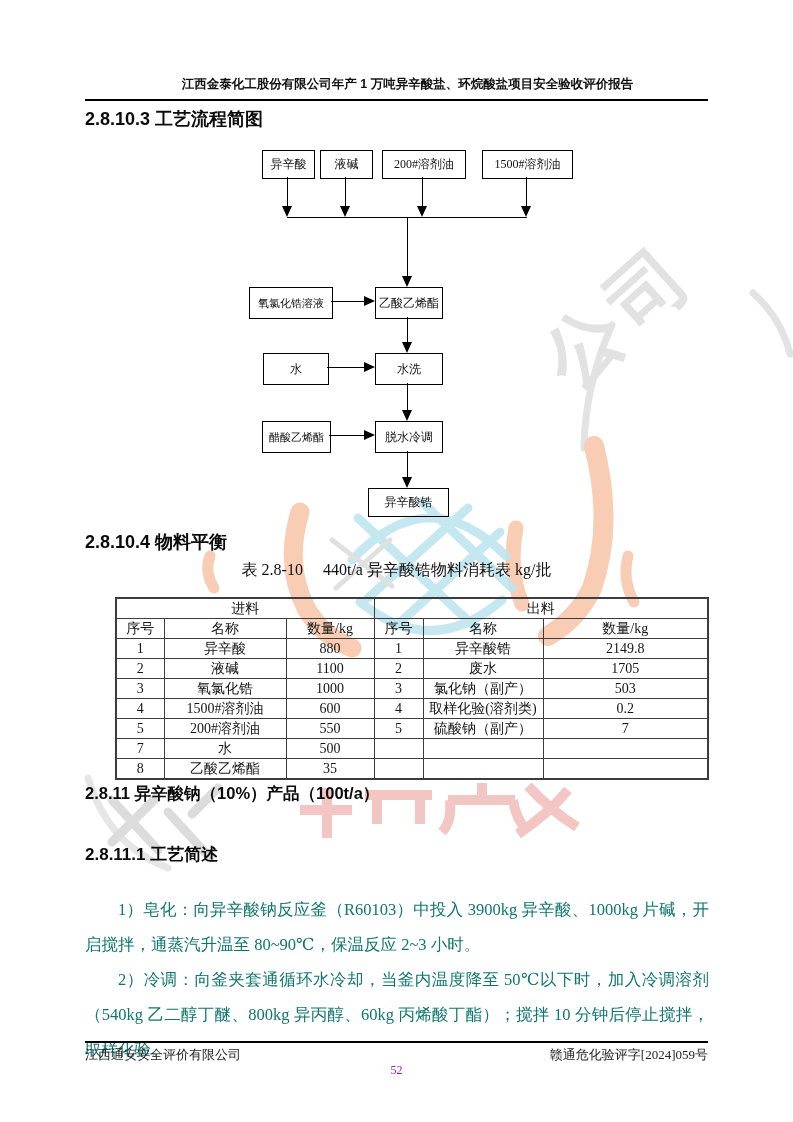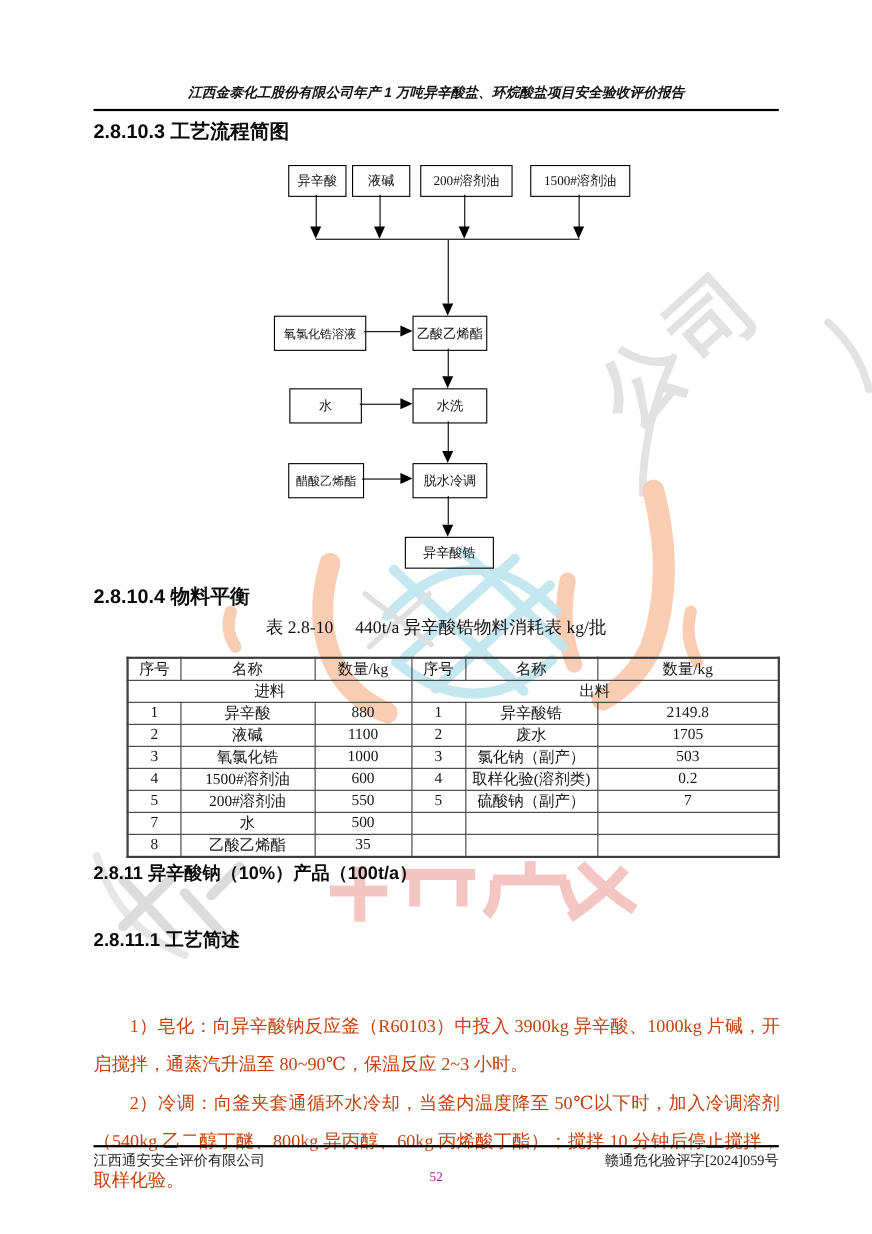--- a/index.html
+++ b/index.html
@@ -17,23 +17,23 @@
   .wm{position:absolute;inset:0;z-index:0;pointer-events:none;}
   .wm-gray-text{
     position:absolute;left:556px;top:322px;
     font-family:"Liberation Sans","DejaVu Sans",sans-serif;
     font-weight:bold;font-size:76px;letter-spacing:10px;
     color:#e2e2e2;white-space:nowrap;
     transform:rotate(-42deg);transform-origin:0 50%;
   }
   
   .hdr-title{
-    position:absolute;left:85px;top:76px;width:623px;
+    position:absolute;left:96px;top:76px;width:623px;
     text-align:center;font-size:12.5px;font-weight:bold;
-    font-family:"Liberation Sans","DejaVu Sans",sans-serif;color:#111;font-style:italic;
+    font-family:"Liberation Sans","DejaVu Sans",sans-serif;color:#111;
   }
   .hdr-line{position:absolute;left:85px;top:99px;width:623px;height:2px;background:#000;}
   .ftr-line{position:absolute;left:85px;top:1041px;width:623px;height:2px;background:#000;}
   .ftr-left{position:absolute;left:85px;top:1046px;font-size:13px;color:#222;}
   .ftr-right{position:absolute;right:85px;top:1046px;font-size:13px;color:#222;}
   .pageno{position:absolute;left:0;top:1063px;width:100%;text-align:center;font-size:12px;color:#a21caf;}
   
   .h-sec{
     position:absolute;left:85px;
     font-family:"Liberation Sans","DejaVu Sans",sans-serif;
@@ -61,22 +61,22 @@
   }
   table.mat{
     position:absolute;left:115px;top:597px;
     border-collapse:collapse;table-layout:fixed;
     font-size:14px;color:#151515;
   }
   table.mat td{border:1px solid #3c3c3c;text-align:center;height:19px;padding:0 2px;overflow:hidden;white-space:nowrap;}
   table.mat{border:2px solid #3c3c3c;}
   
   .body-text{
-    position:absolute;left:85px;top:915px;width:624px;
-    font-size:16.5px;line-height:35px;text-align:justify;color:#c2410c;
+    position:absolute;left:85px;top:892px;width:624px;
+    font-size:16.5px;line-height:35px;text-align:justify;color:#0f766e;
   }
   .body-text p{margin:0;text-indent:2em;}
 </style>
 </head>
 <body>
 
 <div class="page">
 
   <div class="wm">
     <svg width="793" height="1122" viewBox="0 0 793 1122">
@@ -192,32 +192,32 @@
       <colgroup>
         <col style="width:48px">
           <col style="width:122px">
           <col style="width:88px">
         <col style="width:49px">
           <col style="width:120px">
           <col style="width:165px">
       </colgroup>
       <tbody>
         <tr>
+          <td colspan="3">进料</td>
+          <td colspan="3">出料</td>
+        </tr>
+        <tr>
           <td>序号</td>
           <td>名称</td>
           <td>数量/kg</td>
           <td>序号</td>
           <td>名称</td>
           <td>数量/kg</td>
         </tr>
         <tr>
-          <td colspan="3">进料</td>
-          <td colspan="3">出料</td>
-        </tr>
-        <tr>
           <td>1</td>
             <td>异辛酸</td>
             <td>880</td>
           <td>1</td>
             <td>异辛酸锆</td>
             <td>2149.8</td>
         </tr>
         <tr>
           <td>2</td>
             <td>液碱</td>

